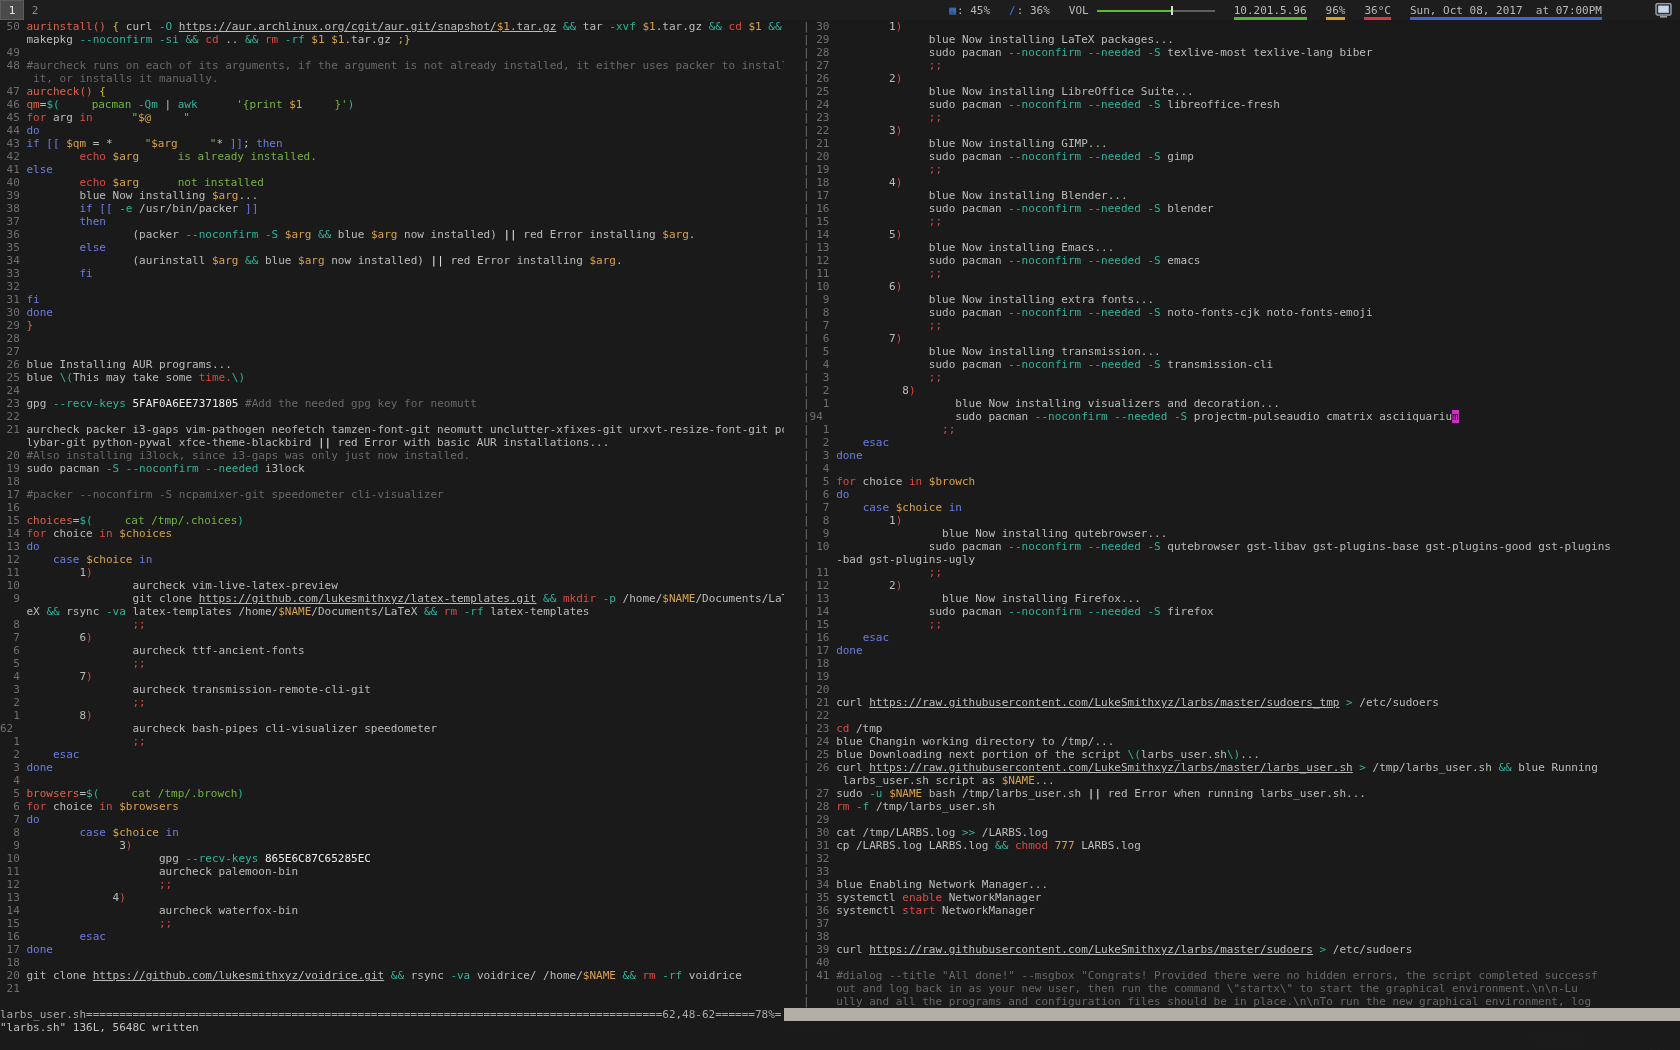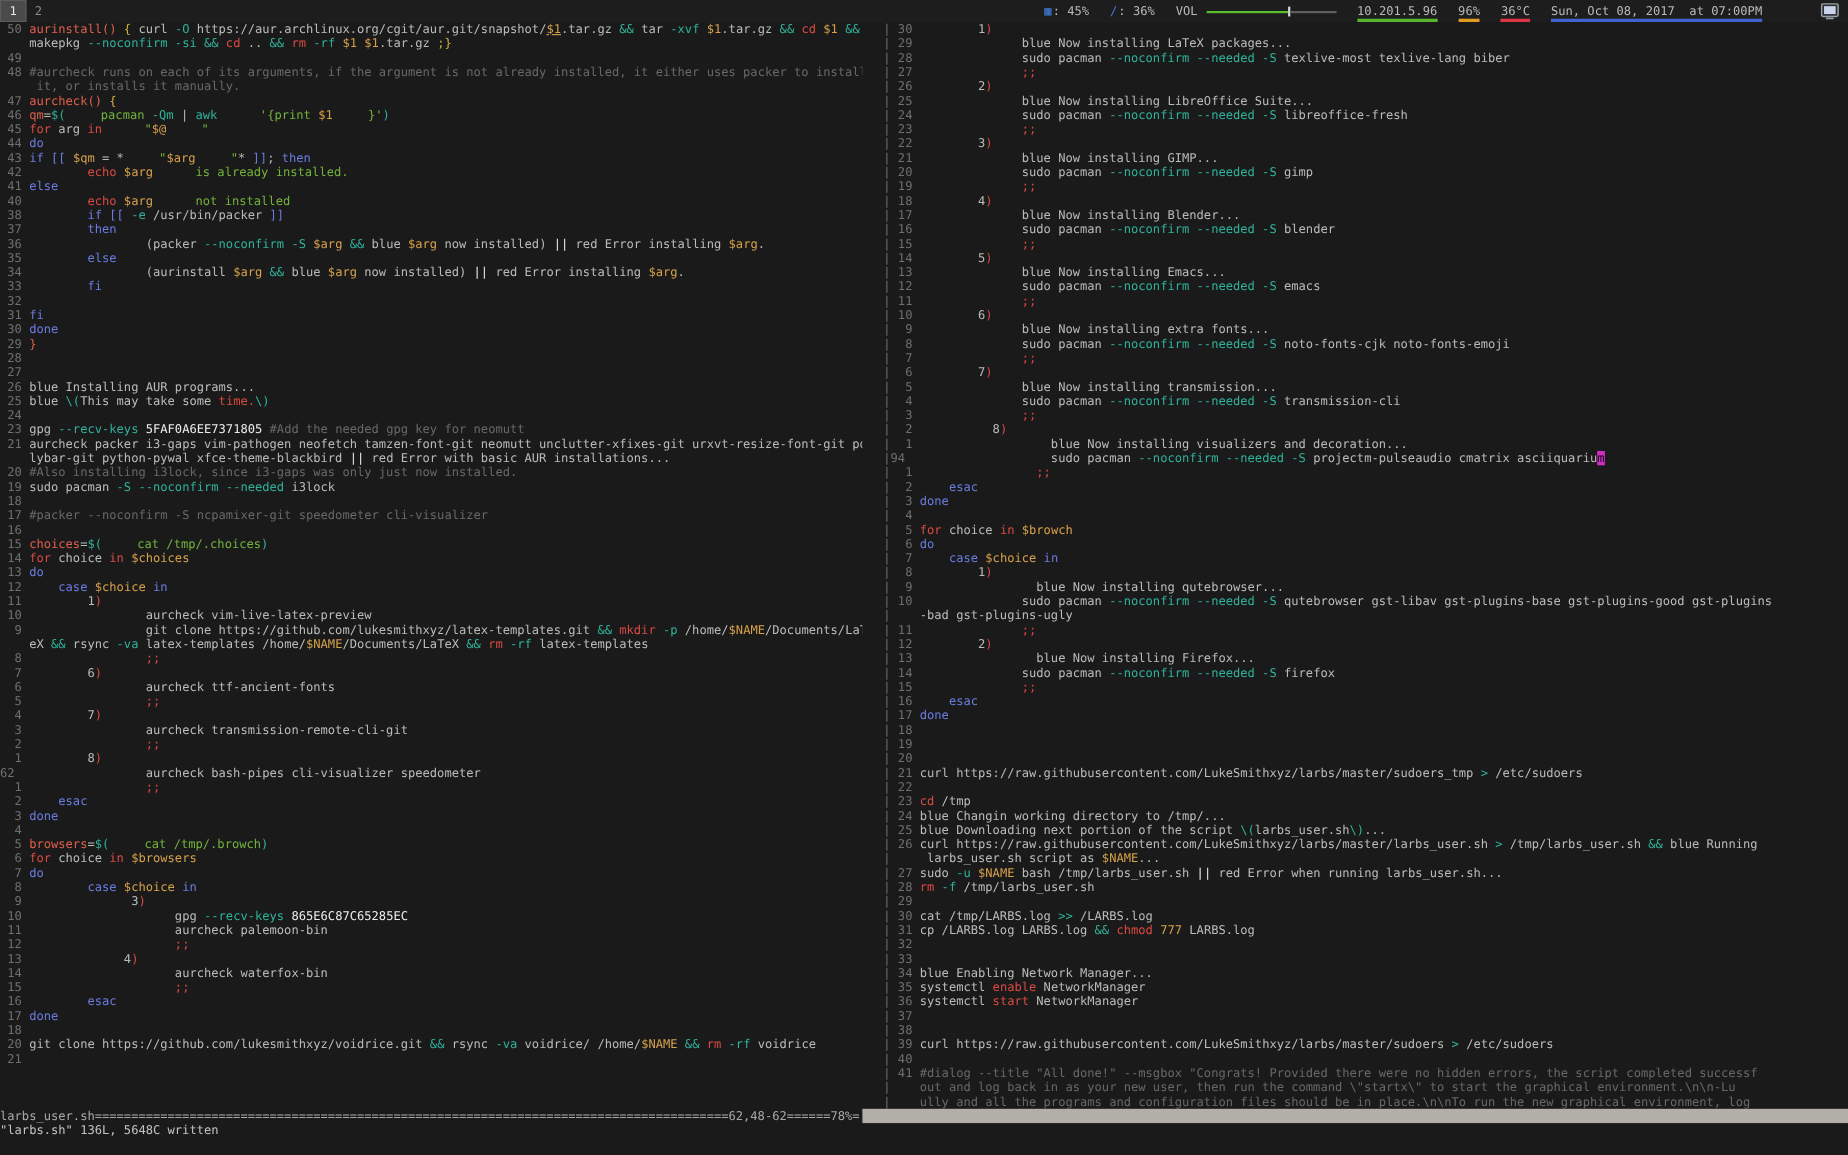--- a/index.html
+++ b/index.html
@@ -32,21 +32,21 @@
   .d{color:#b9bdb9;}
   .c{color:#686868;}
   .b{color:#6b7ce1;}
   .r{color:#da4a42;}
   .o{color:#d7a14a;}
   .g{color:#73b33c;margin-left:32px;}
   .t{color:#2fb29b;}
   .y{color:#d3b13e;}
   .s{color:#df604b;margin-top:40px;}
   .w{color:#ececec;}
-  .u{color:#b9bdb9;}
+  .u{color:#b9bdb9;text-decoration:underline;}
   .uo{color:#d7a14a;text-decoration:underline;}
   .k{background:#cf2ec4;color:#14041a;}
   
   .statusrow{position:absolute;left:0;top:1008px;width:1680px;height:13px;font-size:11px;line-height:13px;padding-left:12px;}
   .status-nc{position:absolute;left:0;top:0;width:784px;color:#a9a9a9;white-space:pre;overflow:hidden;}
   .status-ac{position:absolute;left:784px;top:0;width:896px;height:13px;background:#b2afa6;color:#1d1d1d;white-space:pre;}
   .status-ac .file{position:absolute;left:3px;}
   .status-ac .ruler{position:absolute;right:94px;}
   .status-ac .pct{position:absolute;right:12px;}
   .cmdline{position:absolute;left:0;top:1021px;width:1680px;height:13px;
@@ -86,36 +86,38 @@
         <div class="row"><span class="sg n"> 48 </span><span class="sg c">#aurcheck runs on each of its arguments, if the argument is not already installed, it either uses packer to install</span></div>
         <div class="row"><span class="sg n">    </span><span class="sg c"> it, or installs it manually.</span></div>
         <div class="row"><span class="sg n"> 47 </span><span class="sg s">aurcheck()</span><span class="sg y"> {</span></div>
         <div class="row"><span class="sg n"> 46 </span><span class="sg s">qm</span><span class="sg d">=</span><span class="sg t">$(</span><span class="sg g">pacman </span><span class="sg t">-Qm</span><span class="sg d"> | </span><span class="sg t">awk </span><span class="sg g">'{print </span><span class="sg o">$1</span><span class="sg g">}'</span><span class="sg t">)</span></div>
         <div class="row"><span class="sg n"> 45 </span><span class="sg r">for</span><span class="sg d"> arg </span><span class="sg r">in</span><span class="sg d"> </span><span class="sg g">"</span><span class="sg o">$@</span><span class="sg g">"</span></div>
         <div class="row"><span class="sg n"> 44 </span><span class="sg b">do</span></div>
         <div class="row"><span class="sg n"> 43 </span><span class="sg b">if [[ </span><span class="sg o">$qm</span><span class="sg d"> = *</span><span class="sg g">"</span><span class="sg o">$arg</span><span class="sg g">"</span><span class="sg d">* </span><span class="sg b">]]</span><span class="sg d">; </span><span class="sg b">then</span></div>
         <div class="row"><span class="sg n"> 42 </span><span class="sg d">        </span><span class="sg r">echo </span><span class="sg o">$arg</span><span class="sg g"> is already installed.</span></div>
         <div class="row"><span class="sg n"> 41 </span><span class="sg b">else</span></div>
         <div class="row"><span class="sg n"> 40 </span><span class="sg d">        </span><span class="sg r">echo </span><span class="sg o">$arg</span><span class="sg g"> not installed</span></div>
+        <div class="row"><span class="sg n"> 39 </span><span class="sg d">        blue Now installing </span><span class="sg o">$arg</span><span class="sg d">...</span></div>
         <div class="row"><span class="sg n"> 38 </span><span class="sg d">        </span><span class="sg b">if [[ </span><span class="sg t">-e </span><span class="sg d">/usr/bin/packer </span><span class="sg b">]]</span></div>
         <div class="row"><span class="sg n"> 37 </span><span class="sg d">        </span><span class="sg b">then</span></div>
         <div class="row"><span class="sg n"> 36 </span><span class="sg d">                (packer </span><span class="sg t">--noconfirm -S </span><span class="sg o">$arg</span><span class="sg d"> </span><span class="sg t">&amp;&amp;</span><span class="sg d"> blue </span><span class="sg o">$arg</span><span class="sg d"> now installed) </span><span class="sg w">||</span><span class="sg d"> red Error installing </span><span class="sg o">$arg</span><span class="sg d">.</span></div>
         <div class="row"><span class="sg n"> 35 </span><span class="sg d">        </span><span class="sg b">else</span></div>
         <div class="row"><span class="sg n"> 34 </span><span class="sg d">                (aurinstall </span><span class="sg o">$arg</span><span class="sg d"> </span><span class="sg t">&amp;&amp;</span><span class="sg d"> blue </span><span class="sg o">$arg</span><span class="sg d"> now installed) </span><span class="sg w">||</span><span class="sg d"> red Error installing </span><span class="sg o">$arg</span><span class="sg d">.</span></div>
         <div class="row"><span class="sg n"> 33 </span><span class="sg d">        </span><span class="sg b">fi</span></div>
         <div class="row"><span class="sg n"> 32 </span></div>
         <div class="row"><span class="sg n"> 31 </span><span class="sg b">fi</span></div>
         <div class="row"><span class="sg n"> 30 </span><span class="sg b">done</span></div>
         <div class="row"><span class="sg n"> 29 </span><span class="sg s">}</span></div>
         <div class="row"><span class="sg n"> 28 </span></div>
         <div class="row"><span class="sg n"> 27 </span></div>
         <div class="row"><span class="sg n"> 26 </span><span class="sg d">blue Installing AUR programs...</span></div>
         <div class="row"><span class="sg n"> 25 </span><span class="sg d">blue </span><span class="sg t">\(</span><span class="sg d">This may take some </span><span class="sg r">time.</span><span class="sg t">\)</span></div>
         <div class="row"><span class="sg n"> 24 </span></div>
         <div class="row"><span class="sg n"> 23 </span><span class="sg d">gpg </span><span class="sg t">--recv-keys </span><span class="sg w">5FAF0A6EE7371805 </span><span class="sg c">#Add the needed gpg key for neomutt</span></div>
+        <div class="row"><span class="sg n"> 22 </span></div>
         <div class="row"><span class="sg n"> 21 </span><span class="sg d">aurcheck packer i3-gaps vim-pathogen neofetch tamzen-font-git neomutt unclutter-xfixes-git urxvt-resize-font-git pol</span></div>
         <div class="row"><span class="sg n">    </span><span class="sg d">lybar-git python-pywal xfce-theme-blackbird </span><span class="sg w">||</span><span class="sg d"> red Error with basic AUR installations...</span></div>
         <div class="row"><span class="sg n"> 20 </span><span class="sg c">#Also installing i3lock, since i3-gaps was only just now installed.</span></div>
         <div class="row"><span class="sg n"> 19 </span><span class="sg d">sudo pacman </span><span class="sg t">-S --noconfirm --needed </span><span class="sg d">i3lock</span></div>
         <div class="row"><span class="sg n"> 18 </span></div>
         <div class="row"><span class="sg n"> 17 </span><span class="sg c">#packer --noconfirm -S ncpamixer-git speedometer cli-visualizer</span></div>
         <div class="row"><span class="sg n"> 16 </span></div>
         <div class="row"><span class="sg n"> 15 </span><span class="sg s">choices</span><span class="sg d">=</span><span class="sg t">$(</span><span class="sg g">cat /tmp/.choices</span><span class="sg t">)</span></div>
         <div class="row"><span class="sg n"> 14 </span><span class="sg r">for</span><span class="sg d"> choice </span><span class="sg r">in</span><span class="sg d"> </span><span class="sg o">$choices</span></div>
         <div class="row"><span class="sg n"> 13 </span><span class="sg b">do</span></div>

